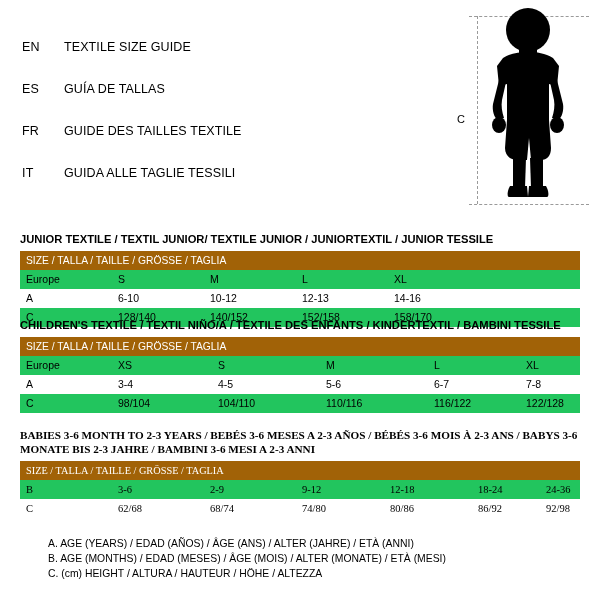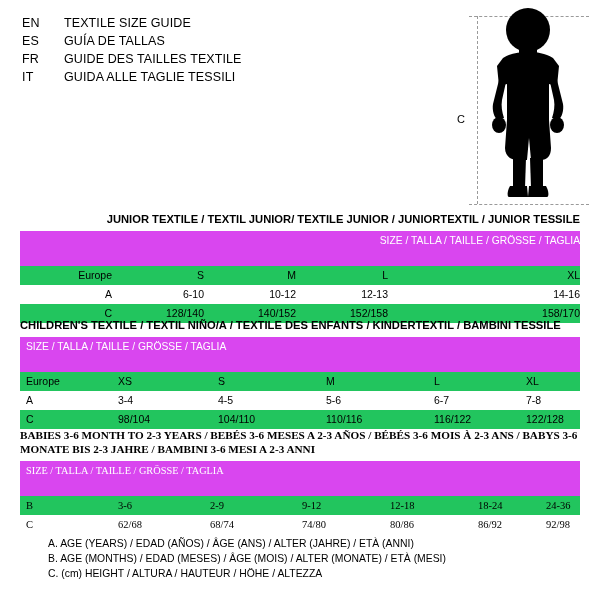--- a/index.html
+++ b/index.html
@@ -26,20 +26,21 @@
     position: absolute;
     top: 14px;
     left: 22px;
     width: 420px;
   }
   .title-row {
     display: flex;
     align-items: center;
     height: 18px;
     line-height: 18px;
+    margin-top: 24px;
   }
   .title-lang {
     width: 42px;
     font-size: 12.5px;
     letter-spacing: .2px;
   }
   .title-text {
     font-size: 12.5px;
     letter-spacing: .1px;
   }
@@ -102,24 +103,24 @@
     width: 560px;
     table-layout: fixed;
     font-size: 10.5px;
   }
   table.size td {
     padding: 3px 0 3px 6px;
     vertical-align: middle;
     line-height: 13px;
   }
   tr.head td {
-    background: #d946ef;
+    background: #a16207;
     color: #ffffff;
     font-size: 10.3px;
-    padding: 3px 0 19px 6px;
+    padding: 3px 0 3px 6px;
   }
   tr.shade td {
     background: #22c55e;
   }
   tr.plain td {
     background: #ffffff;
   }
 
   
   .footnotes {
@@ -188,21 +189,21 @@
 
         <path d="M57 150 L70 150 L70 180 L58 180 Z"></path>
 
         <path d="M37 178 L54 178 L55 189 L36 189 C34 189 34 183 37 178 Z"></path>
 
         <path d="M56 178 L73 178 C76 183 76 189 74 189 L55 189 Z"></path>
       </g>
     </svg>
   </div>
 
-  <div class="section" style="top:212px;text-align:right;">
+  <div class="section" style="top:232px;">
     <div class="section-title">JUNIOR TEXTILE / TEXTIL JUNIOR/ TEXTILE JUNIOR / JUNIORTEXTIL / JUNIOR TESSILE</div>
     <table class="size">
       <colgroup>
         <col style="width:92px">
           <col style="width:92px">
           <col style="width:92px">
           <col style="width:92px">
           <col style="width:192px">
       </colgroup>
       <tbody>

